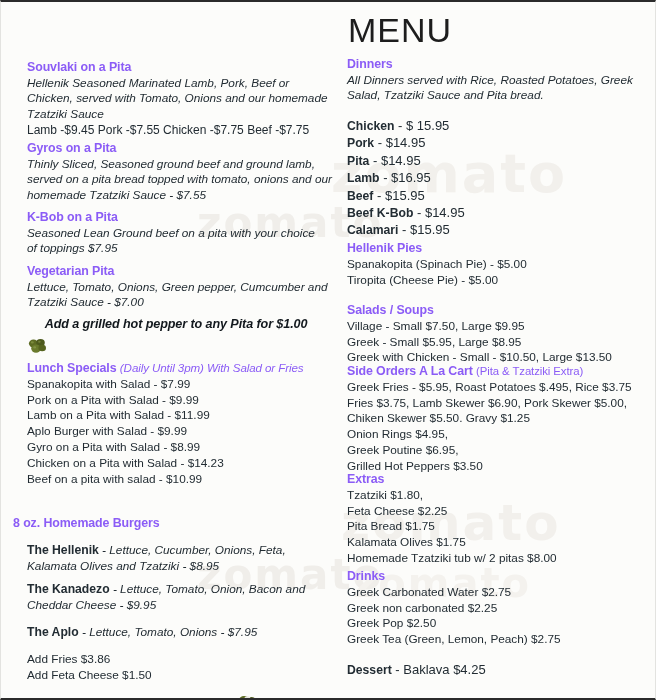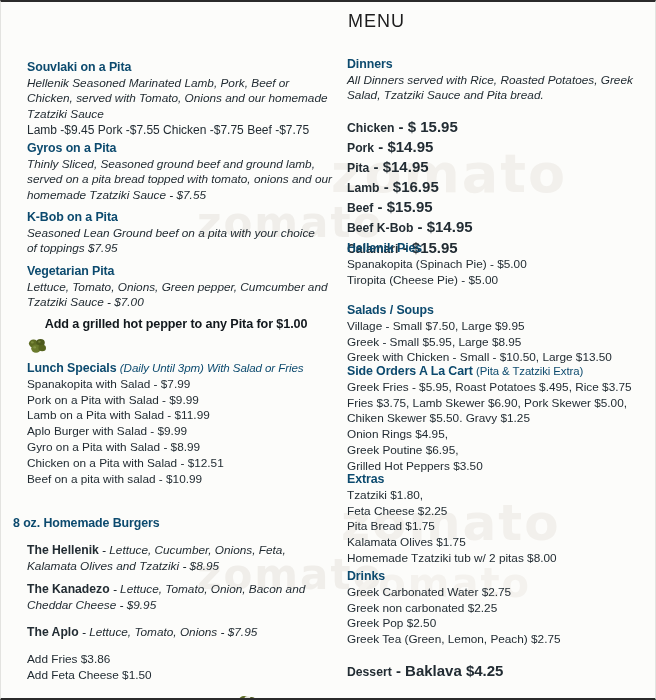--- a/index.html
+++ b/index.html
@@ -46,33 +46,33 @@
   .col {
     position: absolute;
     top: 0;
     z-index: 2;
   }
   .col-left  { left: 0px;   width: 340px; }
   .col-right { left: 340px; width: 316px; }
 
   .menu-title {
     font-family: "Liberation Sans", sans-serif;
-    font-size: 18px;
+    font-size: 34px;
     font-weight: 400;
     letter-spacing: 1px;
     color: #1d1d1d;
     margin: 9px 0 0 7px;
   }
 
   .section { margin: 0; }
 
   .head {
     font-size: 12.4px;
     font-weight: 700;
-    color: #0c4a6e;
+    color: #8b5cf6;
     letter-spacing: -0.1px;
     line-height: 1.35;
   }
   .head .sub {
     font-weight: 400;
     font-style: italic;
     font-size: 11.6px;
   }
   .head .subn {
     font-weight: 400;
@@ -94,36 +94,37 @@
     font-size: 12px;
     line-height: 1.34;
     color: #222c33;
   }
   .item-bold {
     font-size: 12.2px;
     font-weight: 700;
     line-height: 1.34;
   }
   .item-bold .rest {
-    font-weight: 700;
-    font-size: 15px;
+    font-weight: 400;
+    font-size: 13px;
   }
   .burger-line {
     font-size: 11.8px;
     line-height: 1.33;
   }
   .burger-line b { font-size: 12.2px; }
   .burger-line i { font-style: italic; }
 
   .promo {
     font-size: 12.6px;
     font-weight: 700;
     color: #12181d;
     text-align: center;
     letter-spacing: -0.1px;
+    font-style: italic;
   }
 
   .olive-icon {
     width: 22px;
     height: 16px;
     display: block;
   }
   .olive-bottom {
     position: absolute;
     left: 236px;
@@ -189,21 +190,21 @@
       <div class="head">
         <span>Lunch Specials</span>
         <span class="sub">(Daily Until 3pm) With Salad or Fries</span>
       </div>
       <div>
         <div class="plain">Spanakopita with Salad - $7.99</div>
         <div class="plain">Pork on a Pita with Salad  - $9.99</div>
         <div class="plain">Lamb on a Pita with Salad - $11.99</div>
         <div class="plain">Aplo Burger with Salad - $9.99</div>
         <div class="plain">Gyro on a Pita with Salad - $8.99</div>
-        <div class="plain">Chicken on a Pita with Salad - $12.51</div>
+        <div class="plain">Chicken on a Pita with Salad - $14.23</div>
         <div class="plain">Beef on a pita with salad - $10.99</div>
       </div>
     </div>
 
     <div class="abs section" style="left:12px; top:513px; width:305px;">
       <div class="head">8 oz. Homemade Burgers</div>
     </div>
 
     <div class="abs burger-line" style="left:26px; top:540px; width:300px;">
       <b>The Hellenik</b><i> - Lettuce, Cucumber, Onions, Feta, Kalamata Olives and Tzatziki - $8.95</i>

